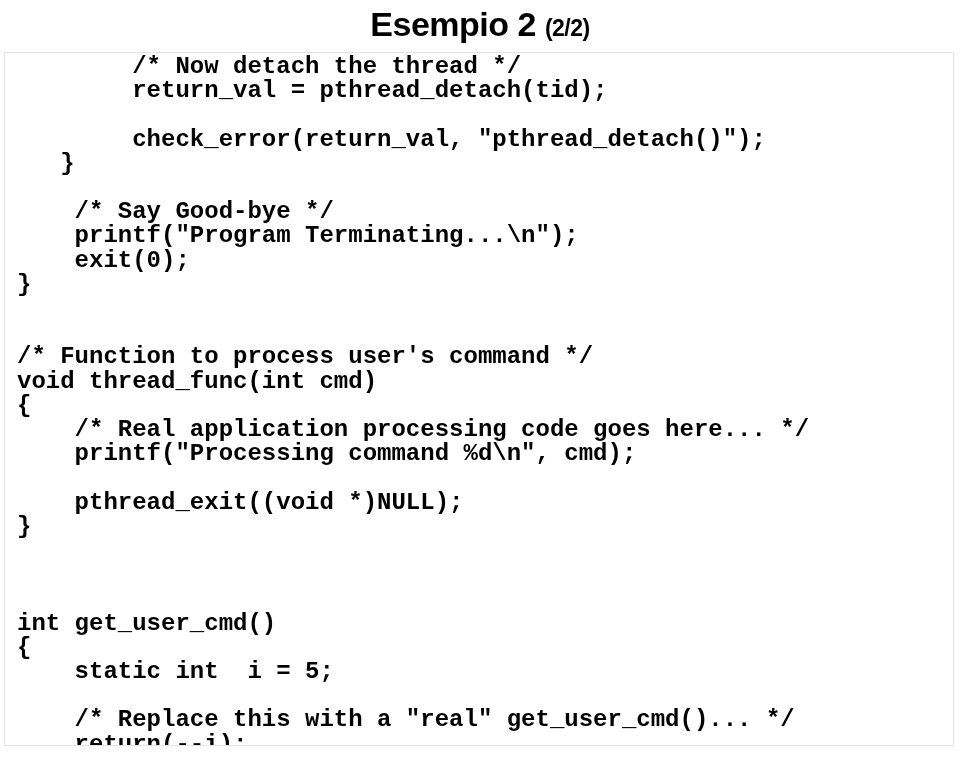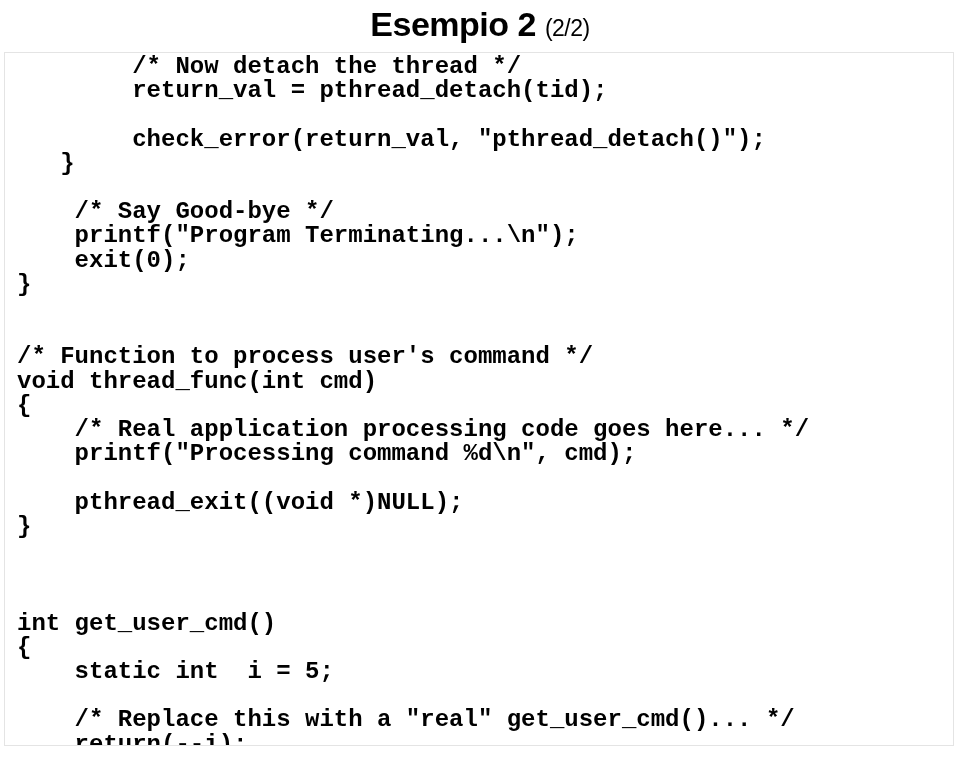--- a/index.html
+++ b/index.html
@@ -35,21 +35,21 @@
   .title-main {
     font-family: "Liberation Sans", sans-serif;
     font-weight: bold;
     font-size: 34px;
     line-height: 48px;
     letter-spacing: -0.5px;
     vertical-align: baseline;
   }
   .title-sub {
     font-family: "Liberation Sans", sans-serif;
-    font-weight: normal;
+    font-weight: bold;
     font-size: 23px;
     line-height: 48px;
     letter-spacing: -0.5px;
     padding-left: 9px;
     vertical-align: baseline;
   }
 
   
   .content-box {
     position: absolute;

